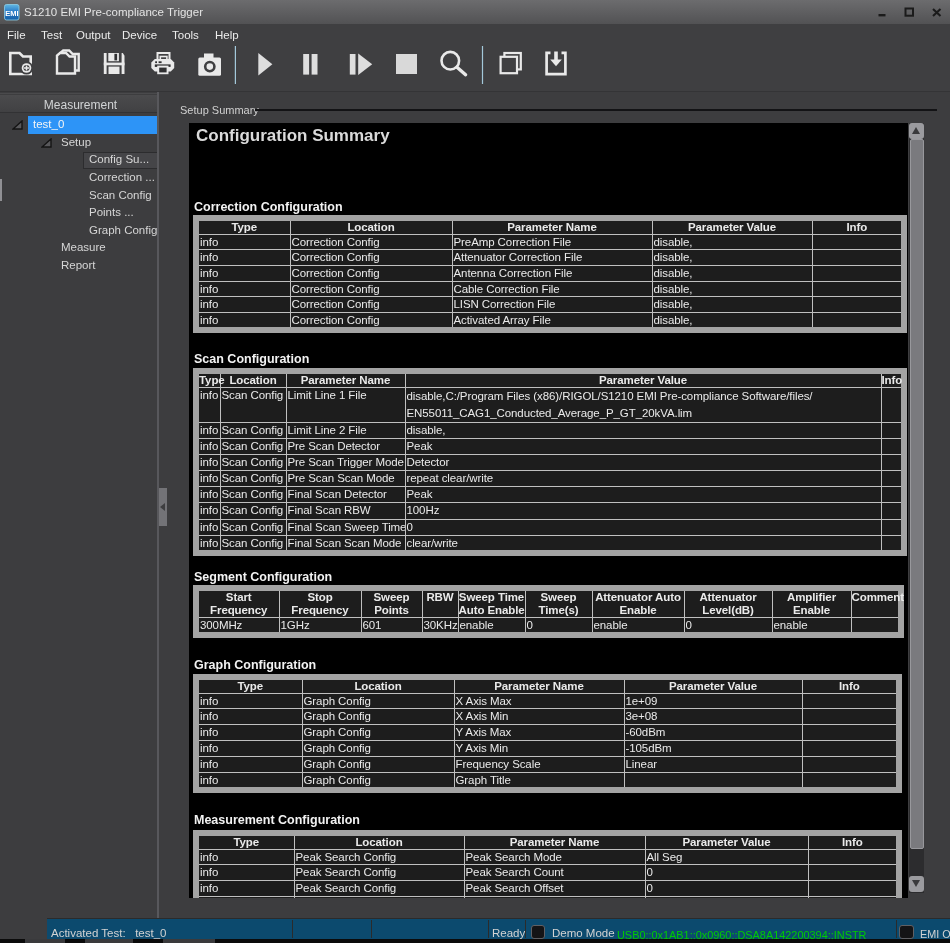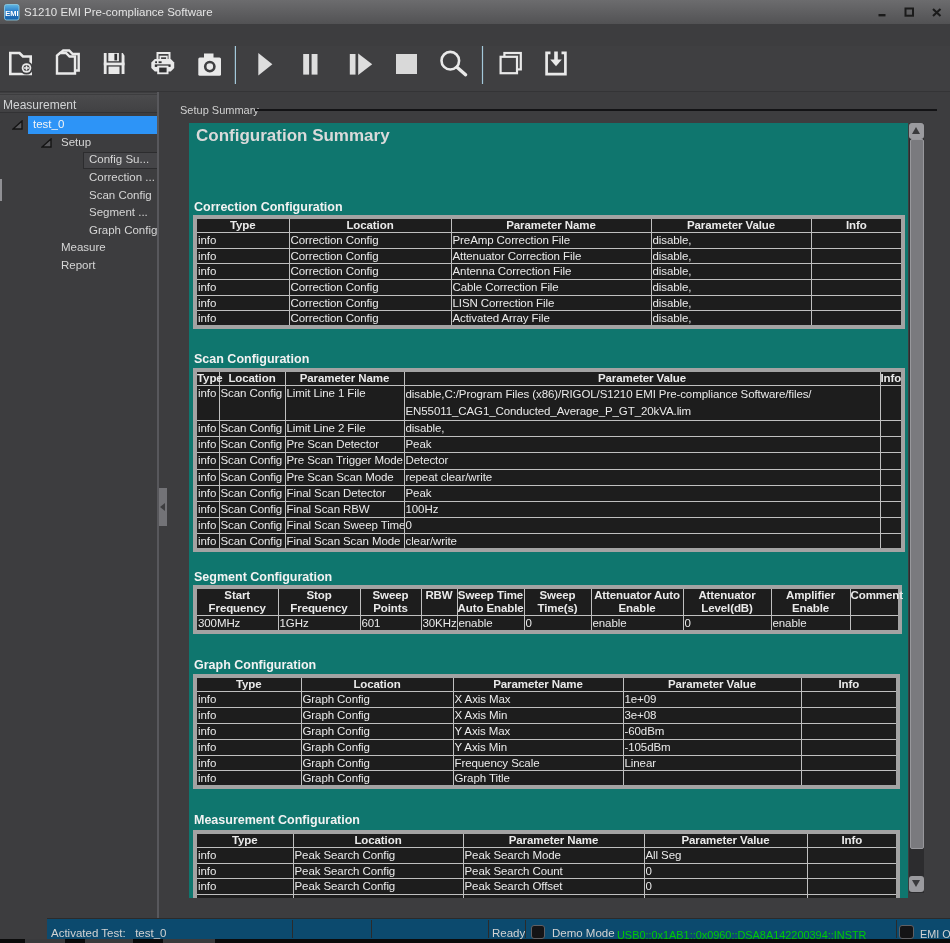--- a/index.html
+++ b/index.html
@@ -9,47 +9,47 @@
 #titlebar { position:absolute; left:0; top:0; width:950px; height:24px;
   background:linear-gradient(#6c6c6e,#525254); }
 #title { position:absolute; left:24px; top:6px; font-size:11.5px; color:#e4e4e4; }
 #menubar { position:absolute; left:0; top:24px; width:950px; height:22px; background:#3f3f41; }
 .menu { position:absolute; top:5px; font-size:11.5px; color:#ececec; }
 #toolbar { position:absolute; left:0; top:46px; width:950px; height:46px; background:#3f3f41;
   border-bottom:1px solid #343436; }
 #main { position:absolute; left:0; top:92px; width:950px; height:828px; background:#3d3d3f; }
 
 #lp { position:absolute; left:0; top:1px; width:158px; height:827px; background:#3d3d3f;
-  border-top:1px solid #4a4a4c; }
+  border-top:1px solid #4a4a4c;text-align:center; }
 #lph { position:absolute; left:0; top:1px; width:158px; height:18px;
   background:linear-gradient(#4b4b4d,#414143); border-bottom:1px solid #323234;
   color:#d2d4d6; font-size:12px; padding:2.5px 0 0 3px; }
 .trow { position:absolute; font-size:11.5px; color:#d6d6d6; white-space:pre; }
 #selrow { position:absolute; left:28px; top:22px; width:130px; height:18px; background:#2d94f7; }
 #subsel { position:absolute; left:83px; top:58px; width:75px; height:17px;
   background:#454548; border:1px solid #2c2c2e; }
 .tri { position:absolute; width:11px; height:10px; }
 #splitline { position:absolute; left:157px; top:0; width:2px; height:828px; background:#58585c; }
 #splithandle { position:absolute; left:159px; top:396px; width:8px; height:38px; background:#737377; }
 #splithandle:after { content:""; position:absolute; left:1px; top:15px;
   border-top:4px solid transparent; border-bottom:4px solid transparent; border-right:5px solid #3e3e40; }
 #edgehandle { position:absolute; left:0; top:87px; width:2px; height:22px; background:#909094; }
 
 #setuplabel { position:absolute; left:180px; top:104px; font-size:11px; color:#d0d0d0; }
 #titleline { position:absolute; left:255px; top:109px; width:682px; height:2px; background:#131315; }
 #blackpanel { position:absolute; left:189px; top:123px; width:719px; height:775px;
-  background:#0f766e; overflow:hidden; }
+  background:#000000; overflow:hidden; }
 .h1 { position:absolute; font-size:17px; font-weight:bold; color:#dadada; white-space:pre; }
 .h2 { position:absolute; font-size:12.5px; font-weight:bold; color:#f2f2f2; white-space:pre; }
 table { position:absolute; border-collapse:collapse; table-layout:fixed;
   font-family:"Liberation Sans", sans-serif; }
 td,th { border:1px solid #c0c0c0; font-size:11.5px; letter-spacing:-0.09px; color:#eaeaea; background:#1d1d1d;
   padding:0 1px; overflow:hidden; white-space:nowrap; vertical-align:top; }
 th { font-weight:bold; text-align:center; padding:0; overflow:visible; }
-table { border:4px solid #a3a3a3; }
+table { border:6px solid #a3a3a3; }
 td { height:15.7px; line-height:14px; }
 th { height:16px; line-height:13px; }
 #t2 td { height:16.2px; }
 #t3 th { height:28px; } #t3 td { height:17px; }
 #t4 td { height:15.9px; }
 #t5 td { height:15.7px; }
 
 #sbar { position:absolute; left:909px; top:123px; width:15px; height:770px; background:#2c2c2e; }
 .sbtn { position:absolute; left:0; width:15px; height:16px; background:#9b9b9f; border-radius:3px; }
 #sthumb { position:absolute; left:0.5px; top:16px; width:14px; height:710px;
@@ -77,21 +77,29 @@
             <stop offset="0.45" stop-color="#2a7cc8"></stop>
             <stop offset="1" stop-color="#1460a8"></stop>
     </linearGradient>
         </defs>
     <rect x="4.5" y="4.5" width="14.5" height="15.5" rx="2" fill="url(#bg)" stroke="#8ecfe8" stroke-width="0.8"></rect>
     <text x="11.8" y="15.5" font-size="7.5" font-weight="bold" fill="#fff" text-anchor="middle" font-family="Liberation Sans">EMI</text>
     <rect x="878.5" y="14" width="7" height="2.4" fill="#1b1b1b"></rect>
     <rect x="905.5" y="8.5" width="7.5" height="7.2" fill="none" stroke="#1b1b1b" stroke-width="2"></rect>
     <path d="M933,9 L940.5,16 M940.5,9 L933,16" stroke="#1b1b1b" stroke-width="2.1"></path>
   </svg>
-  <span id="title">S1210 EMI Pre-compliance Software</span>
+  <span id="title">S1210 EMI Pre-compliance Trigger</span>
+</div>
+<div id="menubar">
+  <span class="menu" style="left:7px">File</span>
+  <span class="menu" style="left:41px">Test</span>
+  <span class="menu" style="left:76px">Output</span>
+  <span class="menu" style="left:122px">Device</span>
+  <span class="menu" style="left:172px">Tools</span>
+  <span class="menu" style="left:215px">Help</span>
 </div>
 <div id="toolbar">
   <svg width="950" height="46" style="position:absolute;left:0;top:0">
   <g stroke="#e9e9e9" fill="none" stroke-width="2.6">
     <path d="M10.3,28 V7 H19.5 L23,10.5 H30.7 V28 Z"></path>
   </g>
   <circle cx="26.5" cy="22" r="6.6" fill="#3f3f41"></circle>
   <circle cx="26.5" cy="22" r="4.8" fill="#e9e9e9"></circle>
   <circle cx="26.5" cy="22" r="3" fill="#3f3f41"></circle>
   <path d="M24,22 H29 M26.5,19.5 V24.5" stroke="#e9e9e9" stroke-width="1.5"></path>
@@ -142,21 +150,21 @@
           <polygon points="1,9 10,9 10,1" fill="#59595c" stroke="#141414" stroke-width="1.4"></polygon>
         </svg>
     <svg class="tri" style="left:41px;top:44px" viewBox="0 0 11 10">
           <polygon points="1,9 10,9 10,1" fill="#59595c" stroke="#141414" stroke-width="1.4"></polygon>
         </svg>
     <span class="trow" style="left:33px;top:24px;color:#f4f4f4">test_0</span>
     <span class="trow" style="left:61px;top:42px">Setup</span>
     <span class="trow" style="left:89px;top:59px">Config Su...</span>
     <span class="trow" style="left:89px;top:77px">Correction ...</span>
     <span class="trow" style="left:89px;top:95px">Scan Config</span>
-    <span class="trow" style="left:89px;top:112px">Segment ...</span>
+    <span class="trow" style="left:89px;top:112px">Points ...</span>
     <span class="trow" style="left:89px;top:130px">Graph Config</span>
     <span class="trow" style="left:61px;top:147px">Measure</span>
     <span class="trow" style="left:61px;top:165px">Report</span>
   </div>
   <div id="splitline"></div>
   <div id="splithandle"></div>
   <div id="edgehandle"></div>
 </div>
 <span id="setuplabel">Setup Summary</span>
 <div id="titleline"></div>

